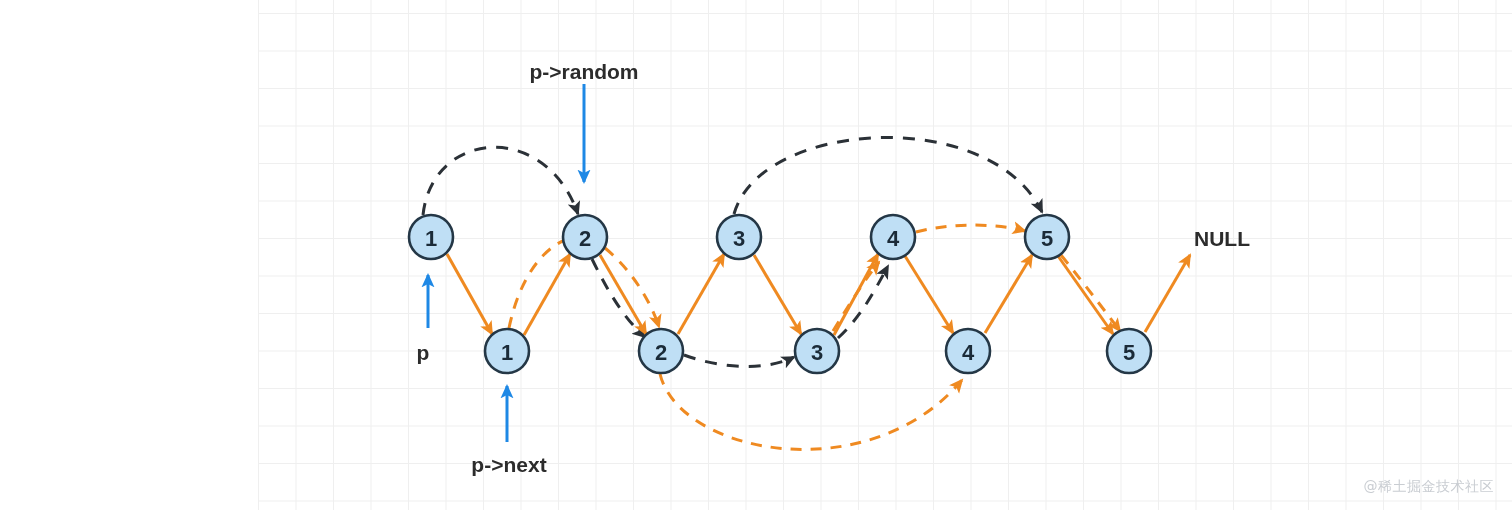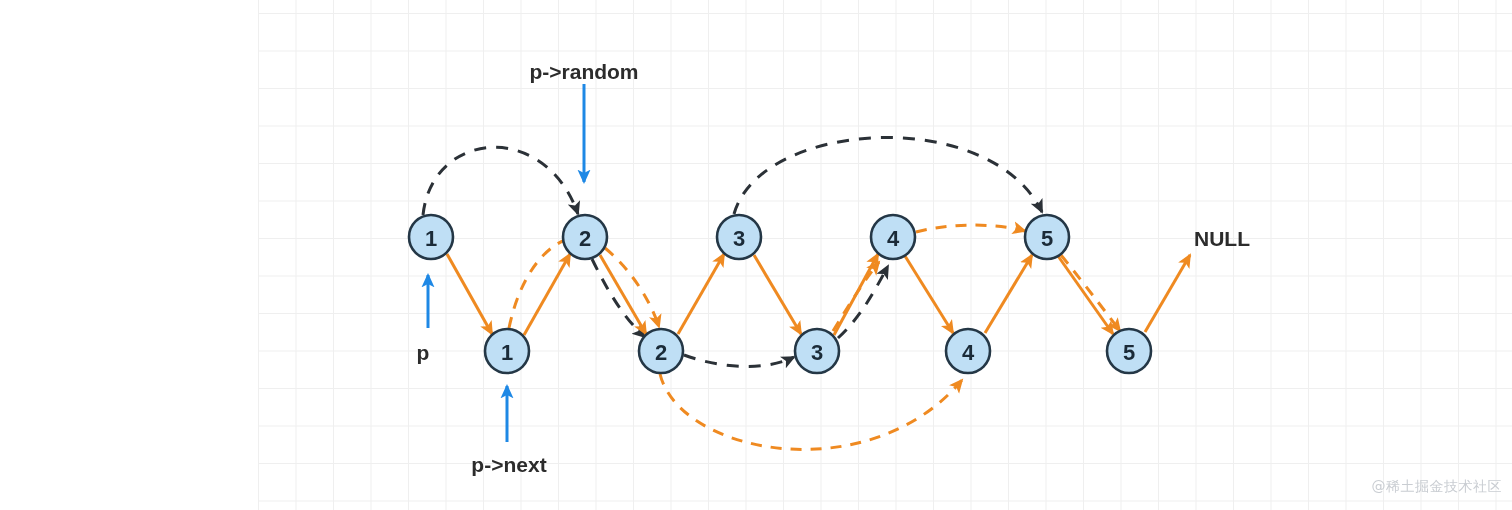--- a/index.html
+++ b/index.html
@@ -31,21 +31,21 @@
     font-size:22px;font-weight:700;fill:#1b2b38;
     text-anchor:middle;dominant-baseline:central;
   }
   .lbl{
     font-family:"Liberation Sans", sans-serif;
     font-weight:700;fill:#2c2c2c;
   }
   .lbl-big{font-size:21px;}
   .lbl-null{font-size:21px;}
   .watermark{
-    position:absolute;right:10px;bottom:14px;
+    position:absolute;right:18px;bottom:14px;
     font-family:"DejaVu Sans", sans-serif;
     font-size:14px;color:#c9cdd2;letter-spacing:.5px;
     user-select:none;
   }
   .edge-next{stroke:#ef8a21;stroke-width:3;fill:none;}
   .edge-next-d{stroke:#ef8a21;stroke-width:3;fill:none;stroke-dasharray:11 9;}
   .edge-rand{stroke:#2b3137;stroke-width:3;fill:none;stroke-dasharray:12 10;}
   .edge-ptr{stroke:#1e88e5;stroke-width:3;fill:none;}
 </style>
 </head>

